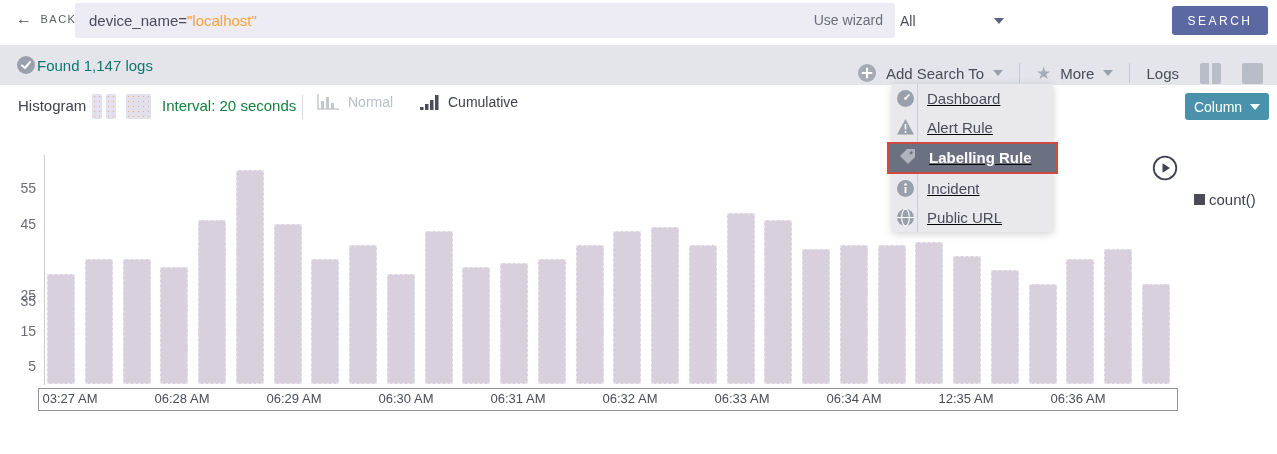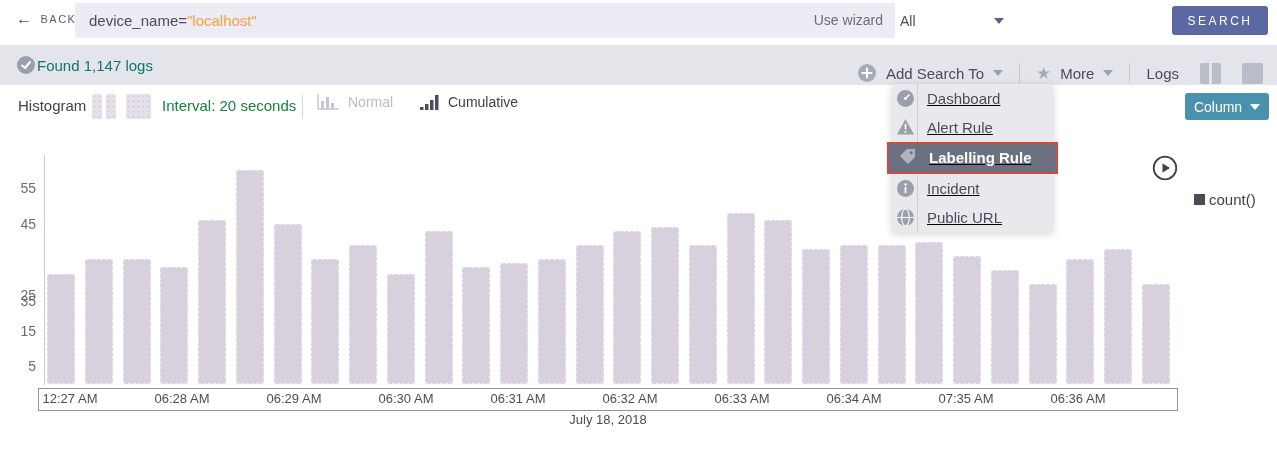--- a/index.html
+++ b/index.html
@@ -206,32 +206,31 @@
       <div class="bar" style="left: 915.25px; width: 28px; top: 241.6px; height: 142.4px;"></div>
       <div class="bar" style="left: 953px; width: 28px; top: 255.84px; height: 128.16px;"></div>
       <div class="bar" style="left: 990.75px; width: 28px; top: 270.08px; height: 113.92px;"></div>
       <div class="bar" style="left: 1028.5px; width: 28px; top: 284.32px; height: 99.68px;"></div>
       <div class="bar" style="left: 1066.25px; width: 28px; top: 259.4px; height: 124.6px;"></div>
       <div class="bar" style="left: 1104px; width: 28px; top: 248.72px; height: 135.28px;"></div>
       <div class="bar" style="left: 1141.75px; width: 28px; top: 284.32px; height: 99.68px;"></div>
     </div>
   <div class="xstrip"></div>
   <div id="xlabels">
-      <span class="xlab" style="left: 70px;">12:27 AM</span>
+      <span class="xlab" style="left: 70px;">03:27 AM</span>
       <span class="xlab" style="left: 182px;">06:28 AM</span>
       <span class="xlab" style="left: 294px;">06:29 AM</span>
       <span class="xlab" style="left: 406px;">06:30 AM</span>
       <span class="xlab" style="left: 518px;">06:31 AM</span>
       <span class="xlab" style="left: 630px;">06:32 AM</span>
       <span class="xlab" style="left: 742px;">06:33 AM</span>
       <span class="xlab" style="left: 854px;">06:34 AM</span>
-      <span class="xlab" style="left: 966px;">07:35 AM</span>
+      <span class="xlab" style="left: 966px;">12:35 AM</span>
       <span class="xlab" style="left: 1078px;">06:36 AM</span>
     </div>
-  <div class="date-lab">July 18, 2018</div>
 
   <div class="play-btn">
     <svg width="26" height="26" viewBox="0 0 26 26">
       <circle cx="13" cy="13" r="11.3" fill="#fff" stroke="#3f424d" stroke-width="1.8"></circle>
       <path d="M10.5 8.2 L18 13 L10.5 17.8 Z" fill="#3f424d"></path>
     </svg>
   </div>
   <div class="legend">
     <span class="swatch"></span>
     <span class="legend-txt">count()</span>

